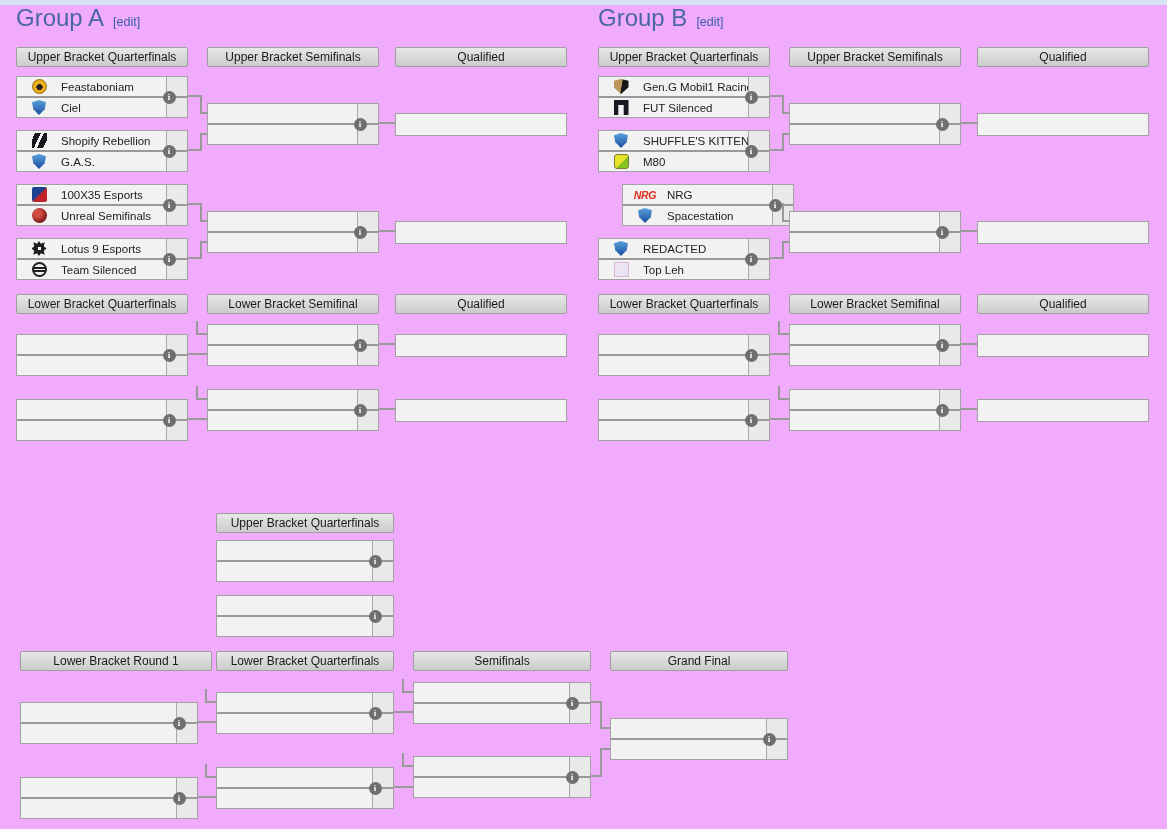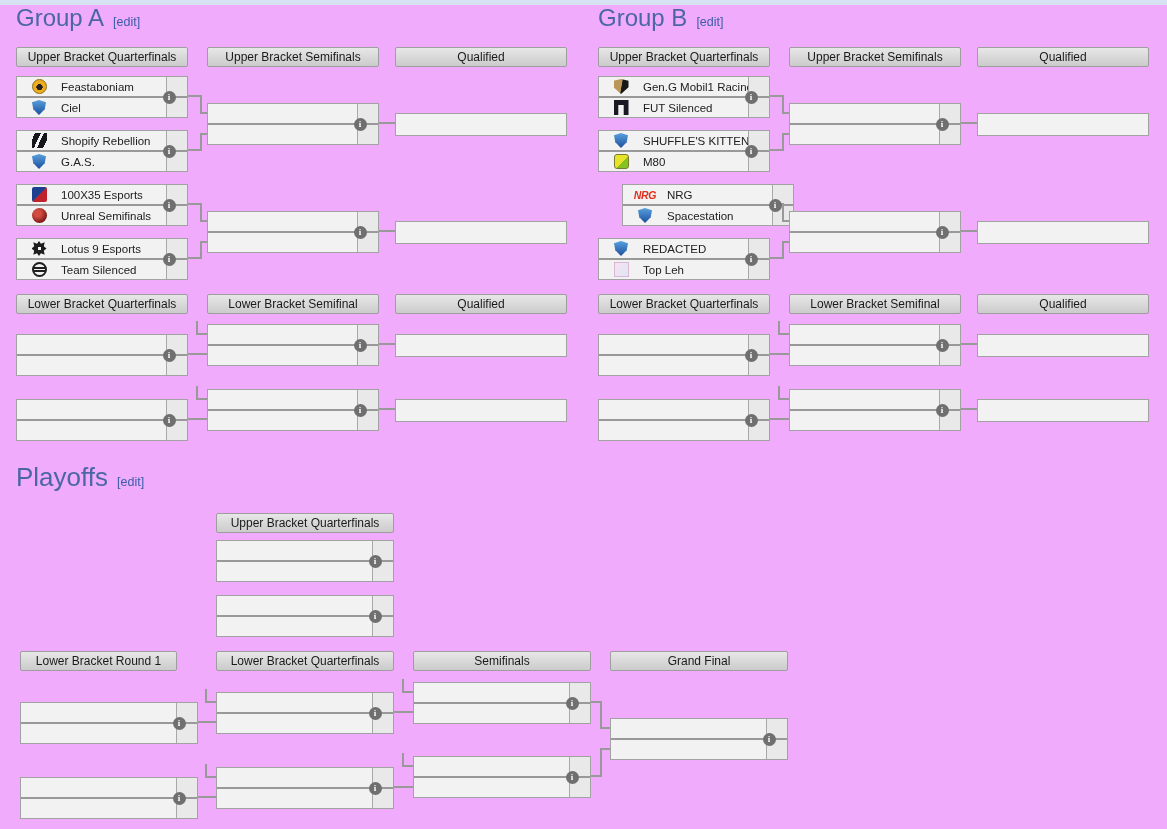--- a/index.html
+++ b/index.html
@@ -55,23 +55,20 @@
 <body>
 
 <div class="page">
   <div class="top-strip"></div>
 
   <div class="heading" style="left:16px; top:4px;">
     <span class="h-text">Group A</span><a class="edit-link" href="#">[edit]</a>
   </div>
   <div class="heading" style="left:598px; top:4px;">
     <span class="h-text">Group B</span><a class="edit-link" href="#">[edit]</a>
-  </div>
-  <div class="heading h-playoffs" style="left:16px; top:462px;">
-    <span class="h-text">Playoffs</span><a class="edit-link" href="#">[edit]</a>
   </div>
 
   <div id="bracket-root">
       <div class="hdr" style="position: absolute; left: 16px; top: 47px; width: 172px; height: 20px;">Upper Bracket Quarterfinals</div>
       <div class="hdr" style="position: absolute; left: 207px; top: 47px; width: 172px; height: 20px;">Upper Bracket Semifinals</div>
       <div class="hdr" style="position: absolute; left: 395px; top: 47px; width: 172px; height: 20px;">Qualified</div>
       <div class="match" style="position: absolute; left: 16px; top: 76px; width: 172px; height: 42px;">
         <div class="trow r0">
           <div class="logo-cell">
             <div class="ic ic-astronaut"></div>
@@ -360,21 +357,21 @@
         <div class="score"></div>
         <div class="info" style="left: 151.5px;">i</div>
       </div>
       <div class="match" style="position: absolute; left: 216px; top: 595px; width: 178px; height: 42px;">
         <div class="trow r0"></div>
         <div class="trow r1"></div>
         <div class="mdiv"></div>
         <div class="score"></div>
         <div class="info" style="left: 151.5px;">i</div>
       </div>
-      <div class="hdr" style="position: absolute; left: 20px; top: 651px; width: 157px; height: 20px;">Lower Bracket Round 1</div>
+      <div class="hdr" style="position: absolute; left: 20px; top: 651px; width: 192px; height: 20px;">Lower Bracket Round 1</div>
       <div class="hdr" style="position: absolute; left: 216px; top: 651px; width: 178px; height: 20px;">Lower Bracket Quarterfinals</div>
       <div class="hdr" style="position: absolute; left: 413px; top: 651px; width: 178px; height: 20px;">Semifinals</div>
       <div class="hdr" style="position: absolute; left: 610px; top: 651px; width: 178px; height: 20px;">Grand Final</div>
       <div class="match" style="position: absolute; left: 20px; top: 702px; width: 178px; height: 42px;">
         <div class="trow r0"></div>
         <div class="trow r1"></div>
         <div class="mdiv"></div>
         <div class="score"></div>
         <div class="info" style="left: 151.5px;">i</div>
       </div>

